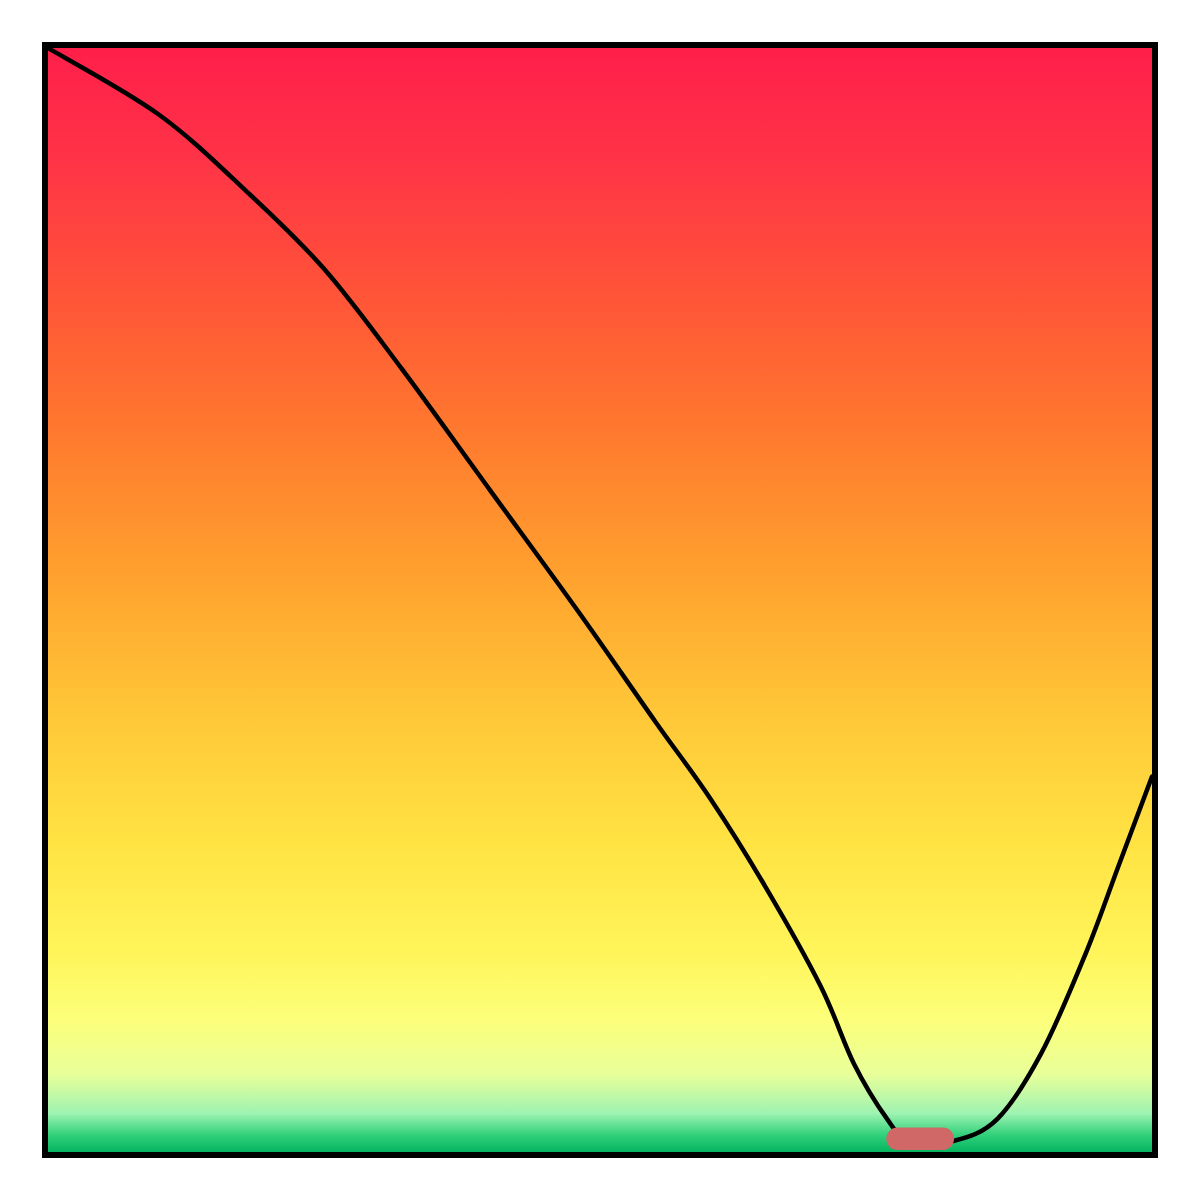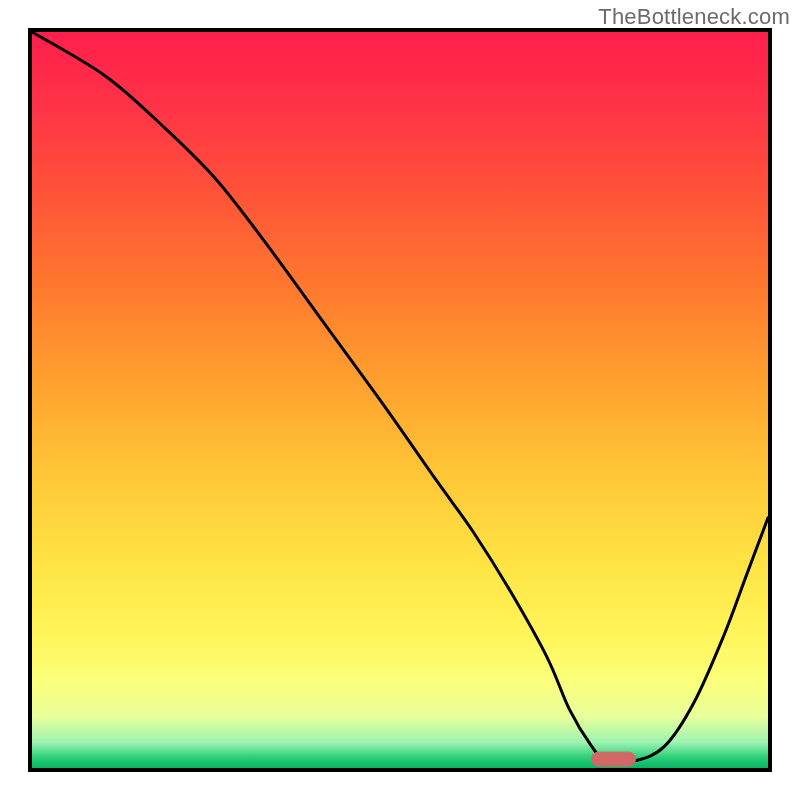--- a/index.html
+++ b/index.html
@@ -35,21 +35,20 @@
     box-sizing: border-box;
     border: 4px solid #000000;
     overflow: hidden;
   }
   svg { display: block; }
 </style>
 </head>
 <body>
 
 <div class="frame">
-  <div class="watermark">TheBottleneck.com</div>
 
   <div class="plot-area">
     <svg id="chart-svg" width="736" height="736" viewBox="0 0 736 736">
       <defs>
         <linearGradient id="bg-grad" x1="0" y1="0" x2="0" y2="1">
             <stop offset="0%" stop-color="#ff1f4a"></stop>
             <stop offset="10%" stop-color="#ff3347"></stop>
             <stop offset="22%" stop-color="#ff5338"></stop>
             <stop offset="35%" stop-color="#ff7a2e"></stop>
             <stop offset="48%" stop-color="#ffa22e"></stop>

